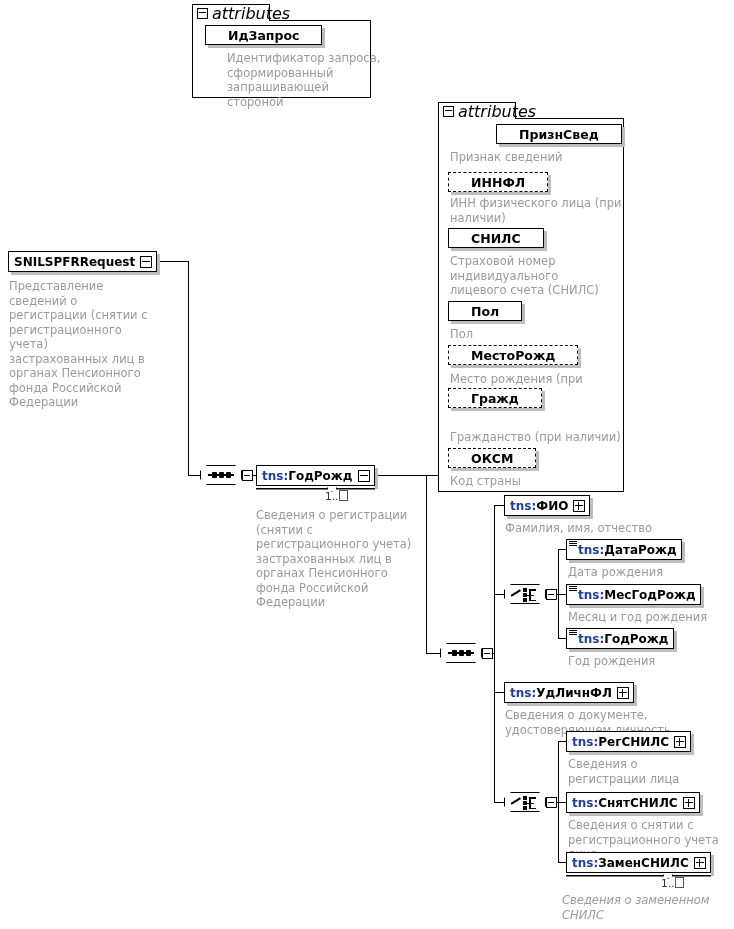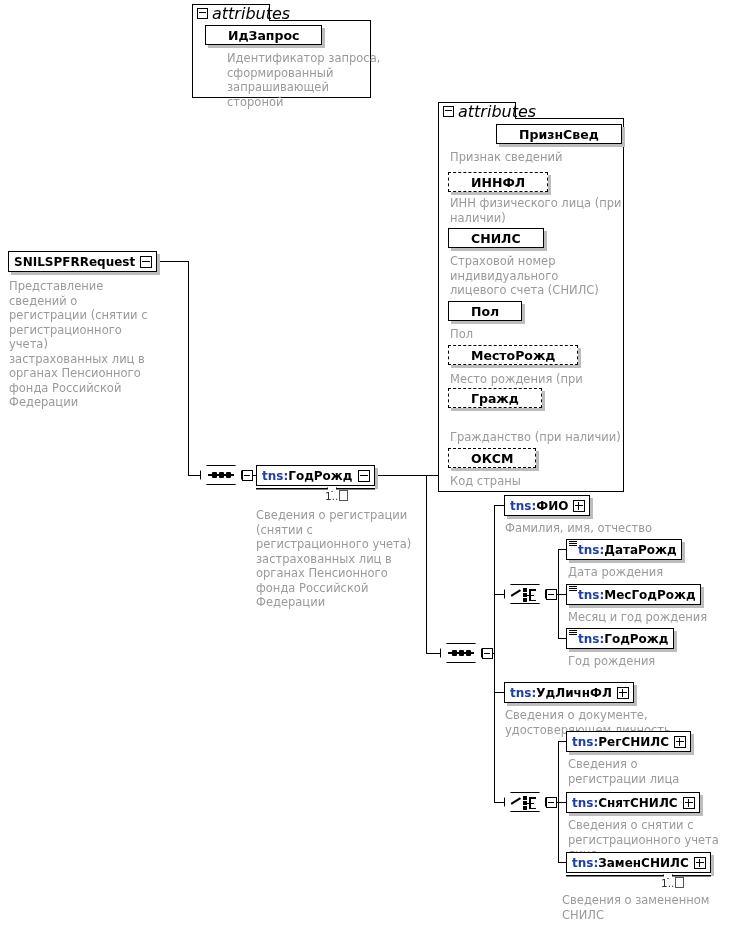--- a/index.html
+++ b/index.html
@@ -364,13 +364,13 @@
 
 <div class="ebox repeat" style="left:566px;top:852px;">
   <span class="ns">tns:</span>
     <span class="nm">ЗаменСНИЛС</span>
   <span class="tog plus"></span>
 </div>
 <div class="caret" style="left:663px;top:874px;"></div>
 <div class="card" style="left:661px;top:877px;">
   <span>1..</span><span class="inf"></span>
 </div>
-<div class="anno" style="left:562px;top:893px;width:170px;">Сведения о замененном СНИЛС</div>
+<div class="anno" style="left:562px;top:893px;width:170px;font-style:italic;">Сведения о замененном СНИЛС</div>
 
 </body></html>

